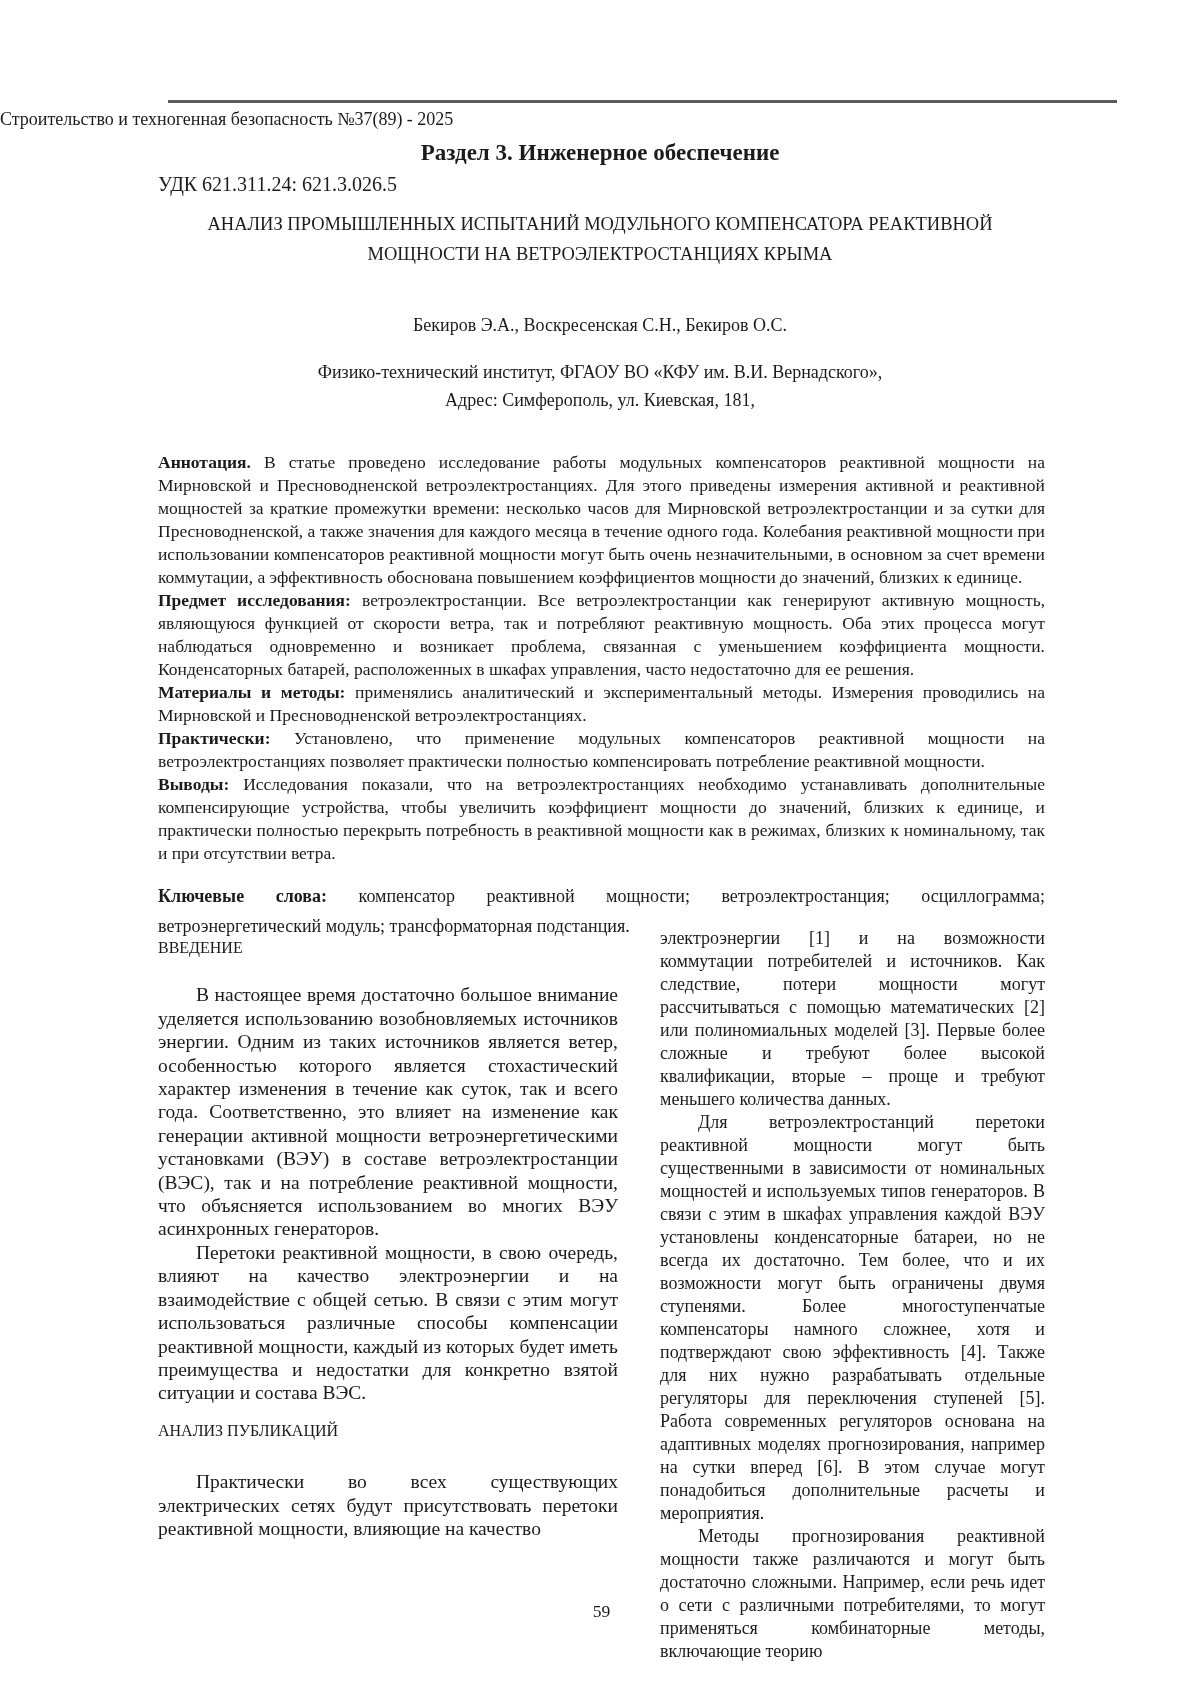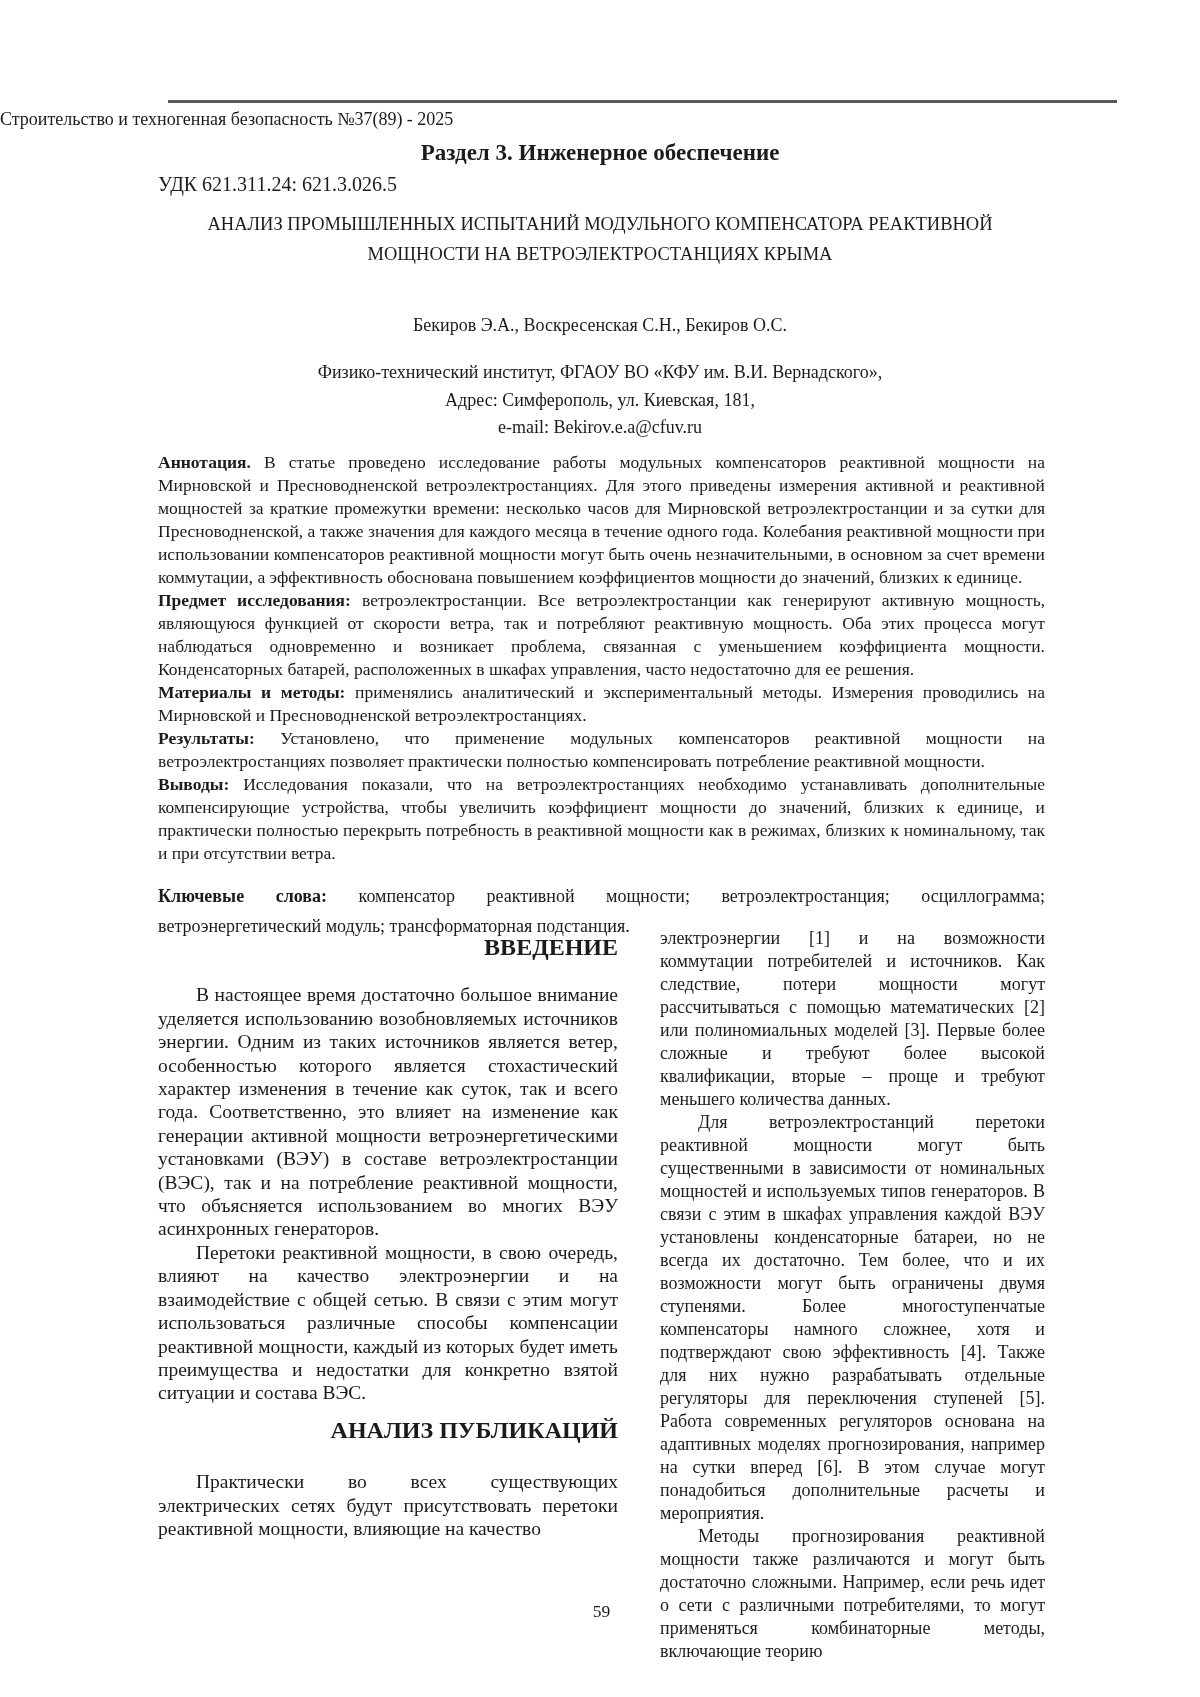--- a/index.html
+++ b/index.html
@@ -56,21 +56,21 @@
   }
   .col-left {
     width:460px; margin-right:42px;
     font-size:19.5px; line-height:23.4px; text-align:justify;
   }
   .col-right {
     width:385px; padding-top:7px;
     font-size:18px; line-height:23px; text-align:justify;
   }
   .col-heading {
-    text-align:right; font-weight:bold; font-size:24px;
+    text-align:left; font-weight:normal; font-size:16px;
     margin:16px 0 24px 0;
   }
   .col-heading.second { margin:14px 0 28px 0; }
   .columns p { margin:0; text-indent:38px; }
   .columns p.no-indent { text-indent:0; }
   .page-number {
     position:absolute; top:1601px; left:158px; width:887px;
     text-align:center; font-size:17.5px;
   }
 </style>
@@ -85,38 +85,37 @@
 
   <div class="udc">УДК 621.311.24: 621.3.026.5</div>
 
   <div class="article-title">АНАЛИЗ ПРОМЫШЛЕННЫХ ИСПЫТАНИЙ МОДУЛЬНОГО КОМПЕНСАТОРА РЕАКТИВНОЙ МОЩНОСТИ НА ВЕТРОЭЛЕКТРОСТАНЦИЯХ КРЫМА</div>
 
   <div class="authors">Бекиров Э.А., Воскресенская С.Н., Бекиров О.С.</div>
 
   <div class="affiliation">
     <div>Физико-технический институт, ФГАОУ ВО «КФУ им. В.И. Вернадского»,</div>
     <div>Адрес: Симферополь, ул. Киевская, 181,</div>
-    <div>e-mail: Bekirov.e.a@cfuv.ru</div>
   </div>
 
   <div class="abstract">
     <p>
       <b class="runin">Аннотация.</b>
       <span>В статье проведено исследование работы модульных компенсаторов реактивной мощности на Мирновской и Пресноводненской ветроэлектростанциях. Для этого приведены измерения активной и реактивной мощностей за краткие промежутки времени: несколько часов для Мирновской ветроэлектростанции и за сутки для Пресноводненской, а также значения для каждого месяца в течение одного года. Колебания реактивной мощности при использовании компенсаторов реактивной мощности могут быть очень незначительными, в основном за счет времени коммутации, а эффективность обоснована повышением коэффициентов мощности до значений, близких к единице.</span>
     </p>
     <p>
       <b class="runin">Предмет исследования:</b>
       <span>ветроэлектростанции. Все ветроэлектростанции как генерируют активную мощность, являющуюся функцией от скорости ветра, так и потребляют реактивную мощность. Оба этих процесса могут наблюдаться одновременно и возникает проблема, связанная с уменьшением коэффициента мощности. Конденсаторных батарей, расположенных в шкафах управления, часто недостаточно для ее решения.</span>
     </p>
     <p>
       <b class="runin">Материалы и методы:</b>
       <span>применялись аналитический и экспериментальный методы. Измерения проводились на Мирновской и Пресноводненской ветроэлектростанциях.</span>
     </p>
     <p>
-      <b class="runin">Результаты:</b>
+      <b class="runin">Практически:</b>
       <span>Установлено, что применение модульных компенсаторов реактивной мощности на ветроэлектростанциях позволяет практически полностью компенсировать потребление реактивной мощности.</span>
     </p>
     <p>
       <b class="runin">Выводы:</b>
       <span>Исследования показали, что на ветроэлектростанциях необходимо устанавливать дополнительные компенсирующие устройства, чтобы увеличить коэффициент мощности до значений, близких к единице, и практически полностью перекрыть потребность в реактивной мощности как в режимах, близких к номинальному, так и при отсутствии ветра.</span>
     </p>
   </div>
 
   <div class="keywords">
     <b class="runin">Ключевые слова:</b>

